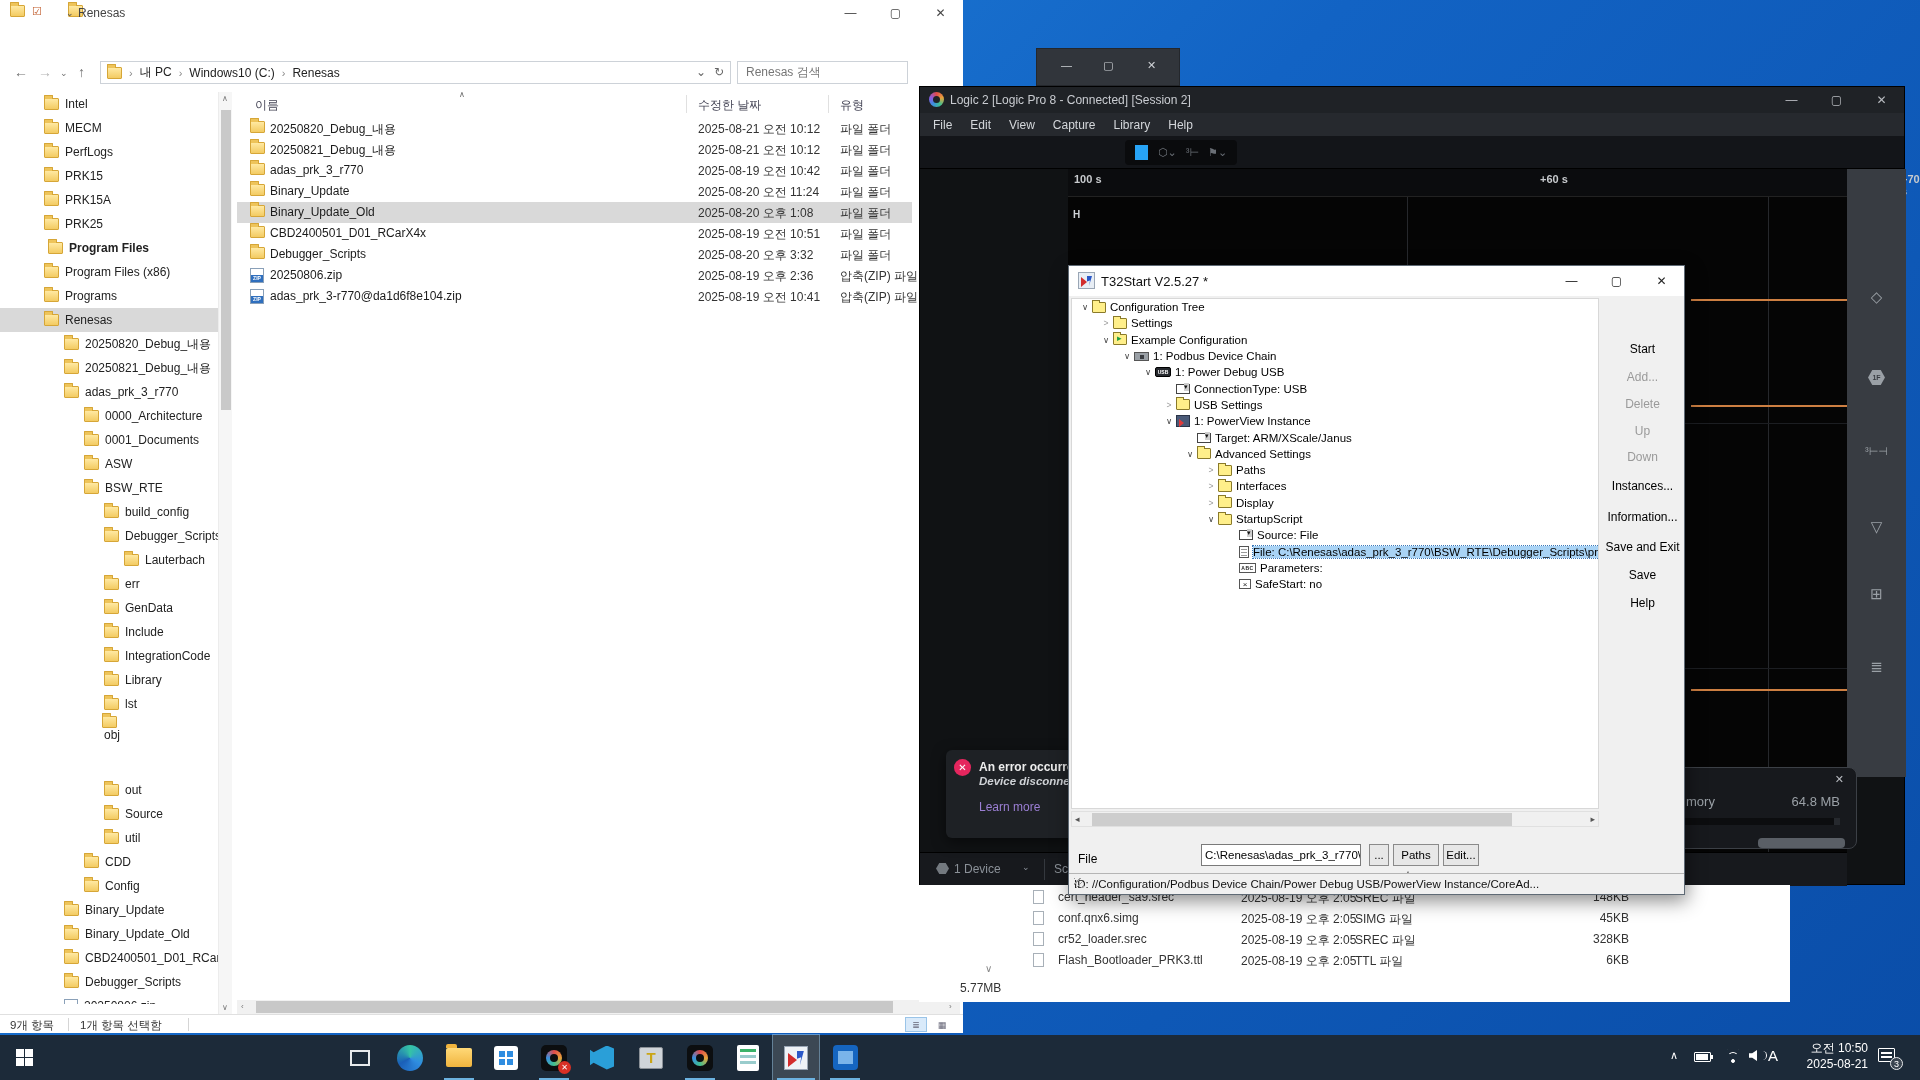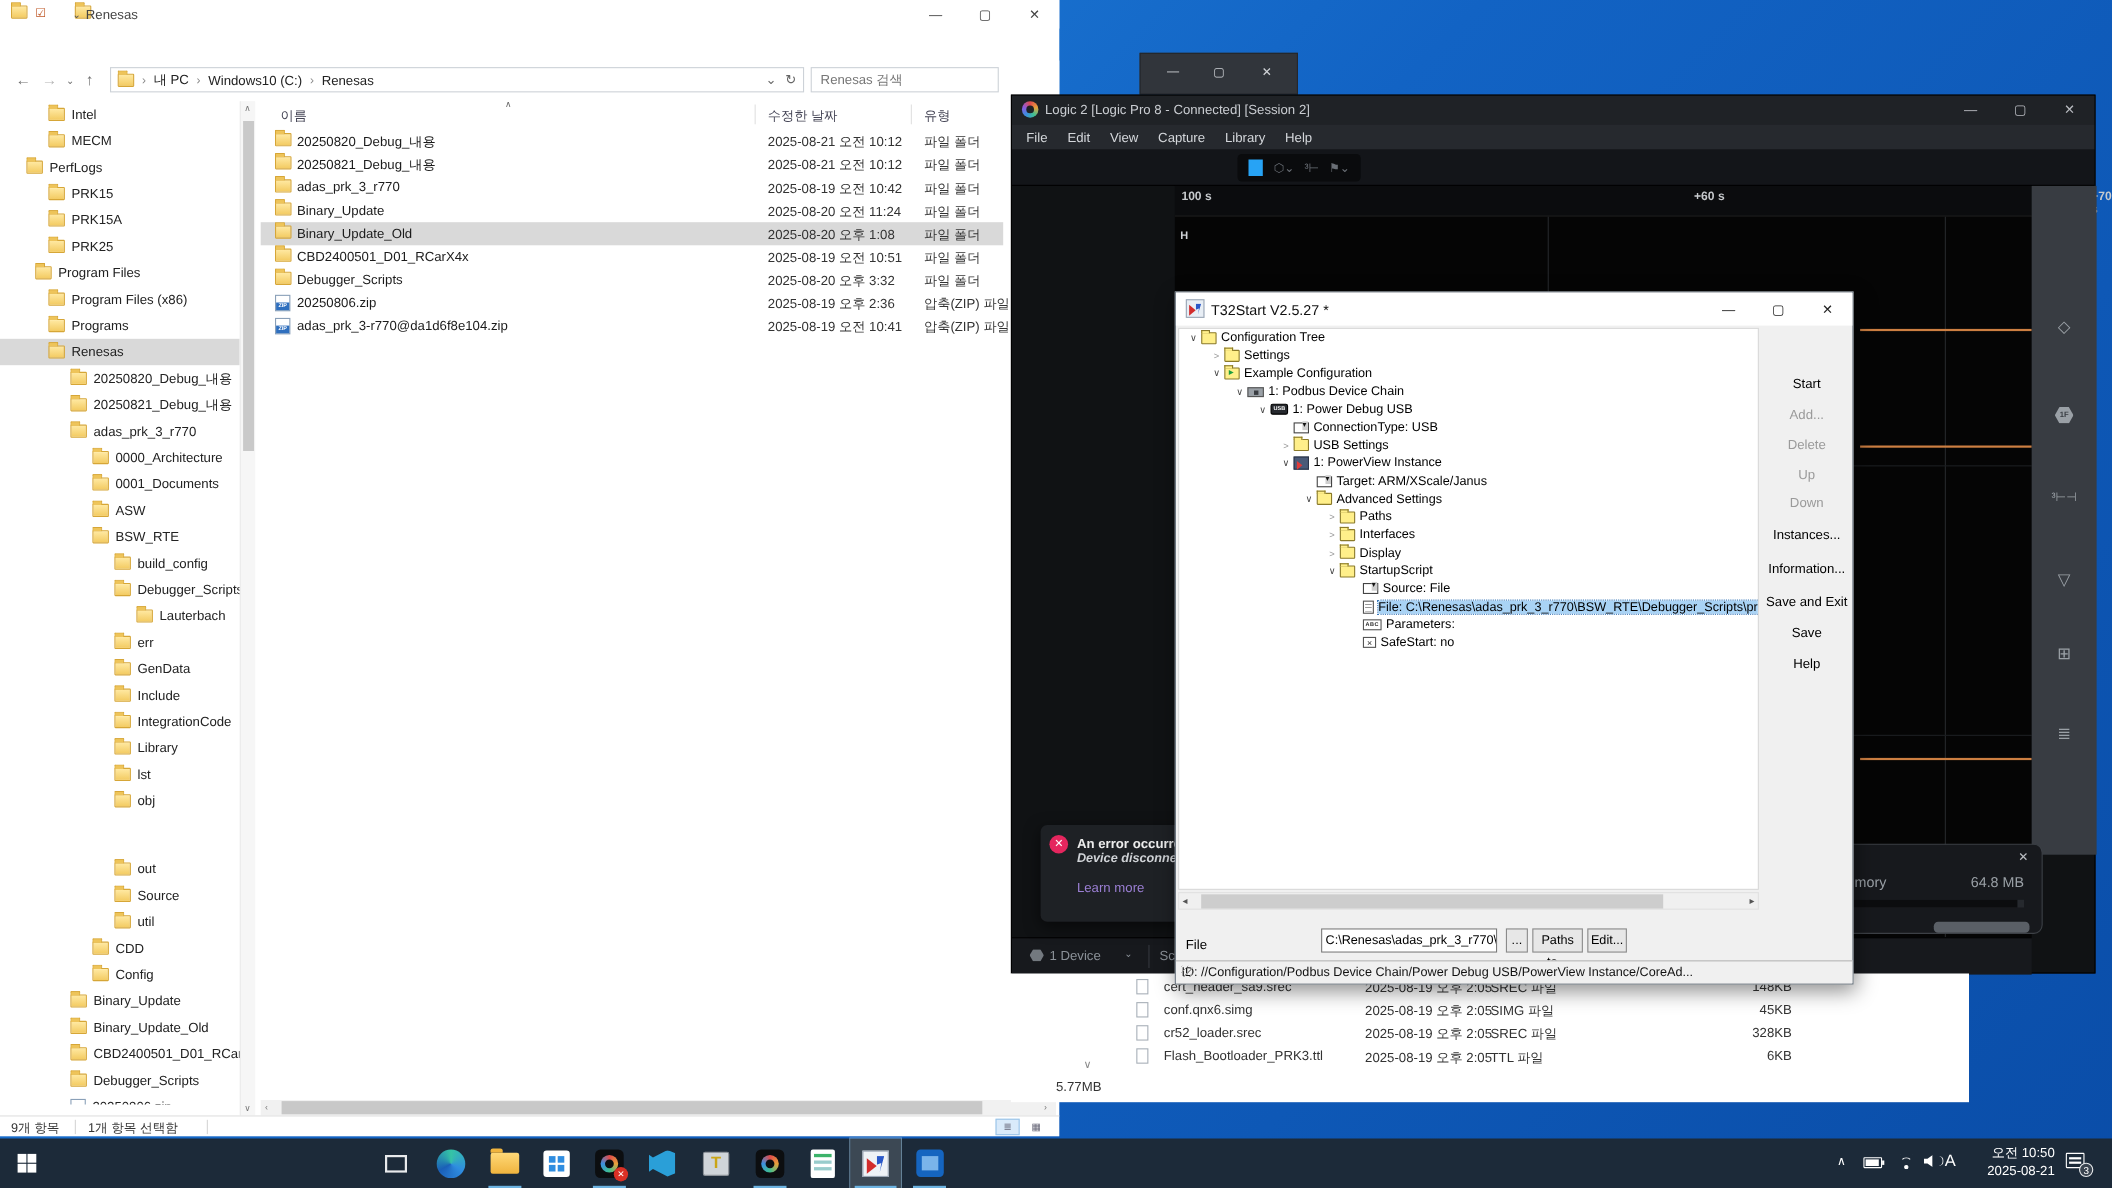--- a/index.html
+++ b/index.html
@@ -263,37 +263,37 @@
 
     <div id="nav-tree">
         <div class="side-item" style="padding-left: 44px;">
           <span class="icon-folder"></span>
           <span class="side-label">Intel</span>
         </div>
         <div class="side-item" style="padding-left: 44px;">
           <span class="icon-folder"></span>
           <span class="side-label">MECM</span>
         </div>
-        <div class="side-item" style="padding-left: 24px;">
+        <div class="side-item" style="padding-left: 44px;">
           <span class="icon-folder"></span>
           <span class="side-label">PerfLogs</span>
         </div>
         <div class="side-item" style="padding-left: 44px;">
           <span class="icon-folder"></span>
           <span class="side-label">PRK15</span>
         </div>
         <div class="side-item" style="padding-left: 44px;">
           <span class="icon-folder"></span>
           <span class="side-label">PRK15A</span>
         </div>
         <div class="side-item" style="padding-left: 44px;">
           <span class="icon-folder"></span>
           <span class="side-label">PRK25</span>
         </div>
-        <div class="side-item" style="padding-left: 32px;">
+        <div class="side-item" style="padding-left: 48px; font-weight: bold;">
           <span class="icon-folder"></span>
           <span class="side-label">Program Files</span>
         </div>
         <div class="side-item" style="padding-left: 44px;">
           <span class="icon-folder"></span>
           <span class="side-label">Program Files (x86)</span>
         </div>
         <div class="side-item" style="padding-left: 44px;">
           <span class="icon-folder"></span>
           <span class="side-label">Programs</span>
@@ -359,21 +359,21 @@
           <span class="side-label">IntegrationCode</span>
         </div>
         <div class="side-item" style="padding-left: 104px;">
           <span class="icon-folder"></span>
           <span class="side-label">Library</span>
         </div>
         <div class="side-item" style="padding-left: 104px;">
           <span class="icon-folder"></span>
           <span class="side-label">lst</span>
         </div>
-        <div class="side-item" style="padding-left: 104px;">
+        <div class="side-item" style=" flex-direction: column;">
           <span class="icon-folder"></span>
           <span class="side-label">obj</span>
         </div>
         <div class="side-item" style="padding-left: 104px; margin-top: 38px;">
           <span class="icon-folder"></span>
           <span class="side-label">out</span>
         </div>
         <div class="side-item" style="padding-left: 104px;">
           <span class="icon-folder"></span>
           <span class="side-label">Source</span>

